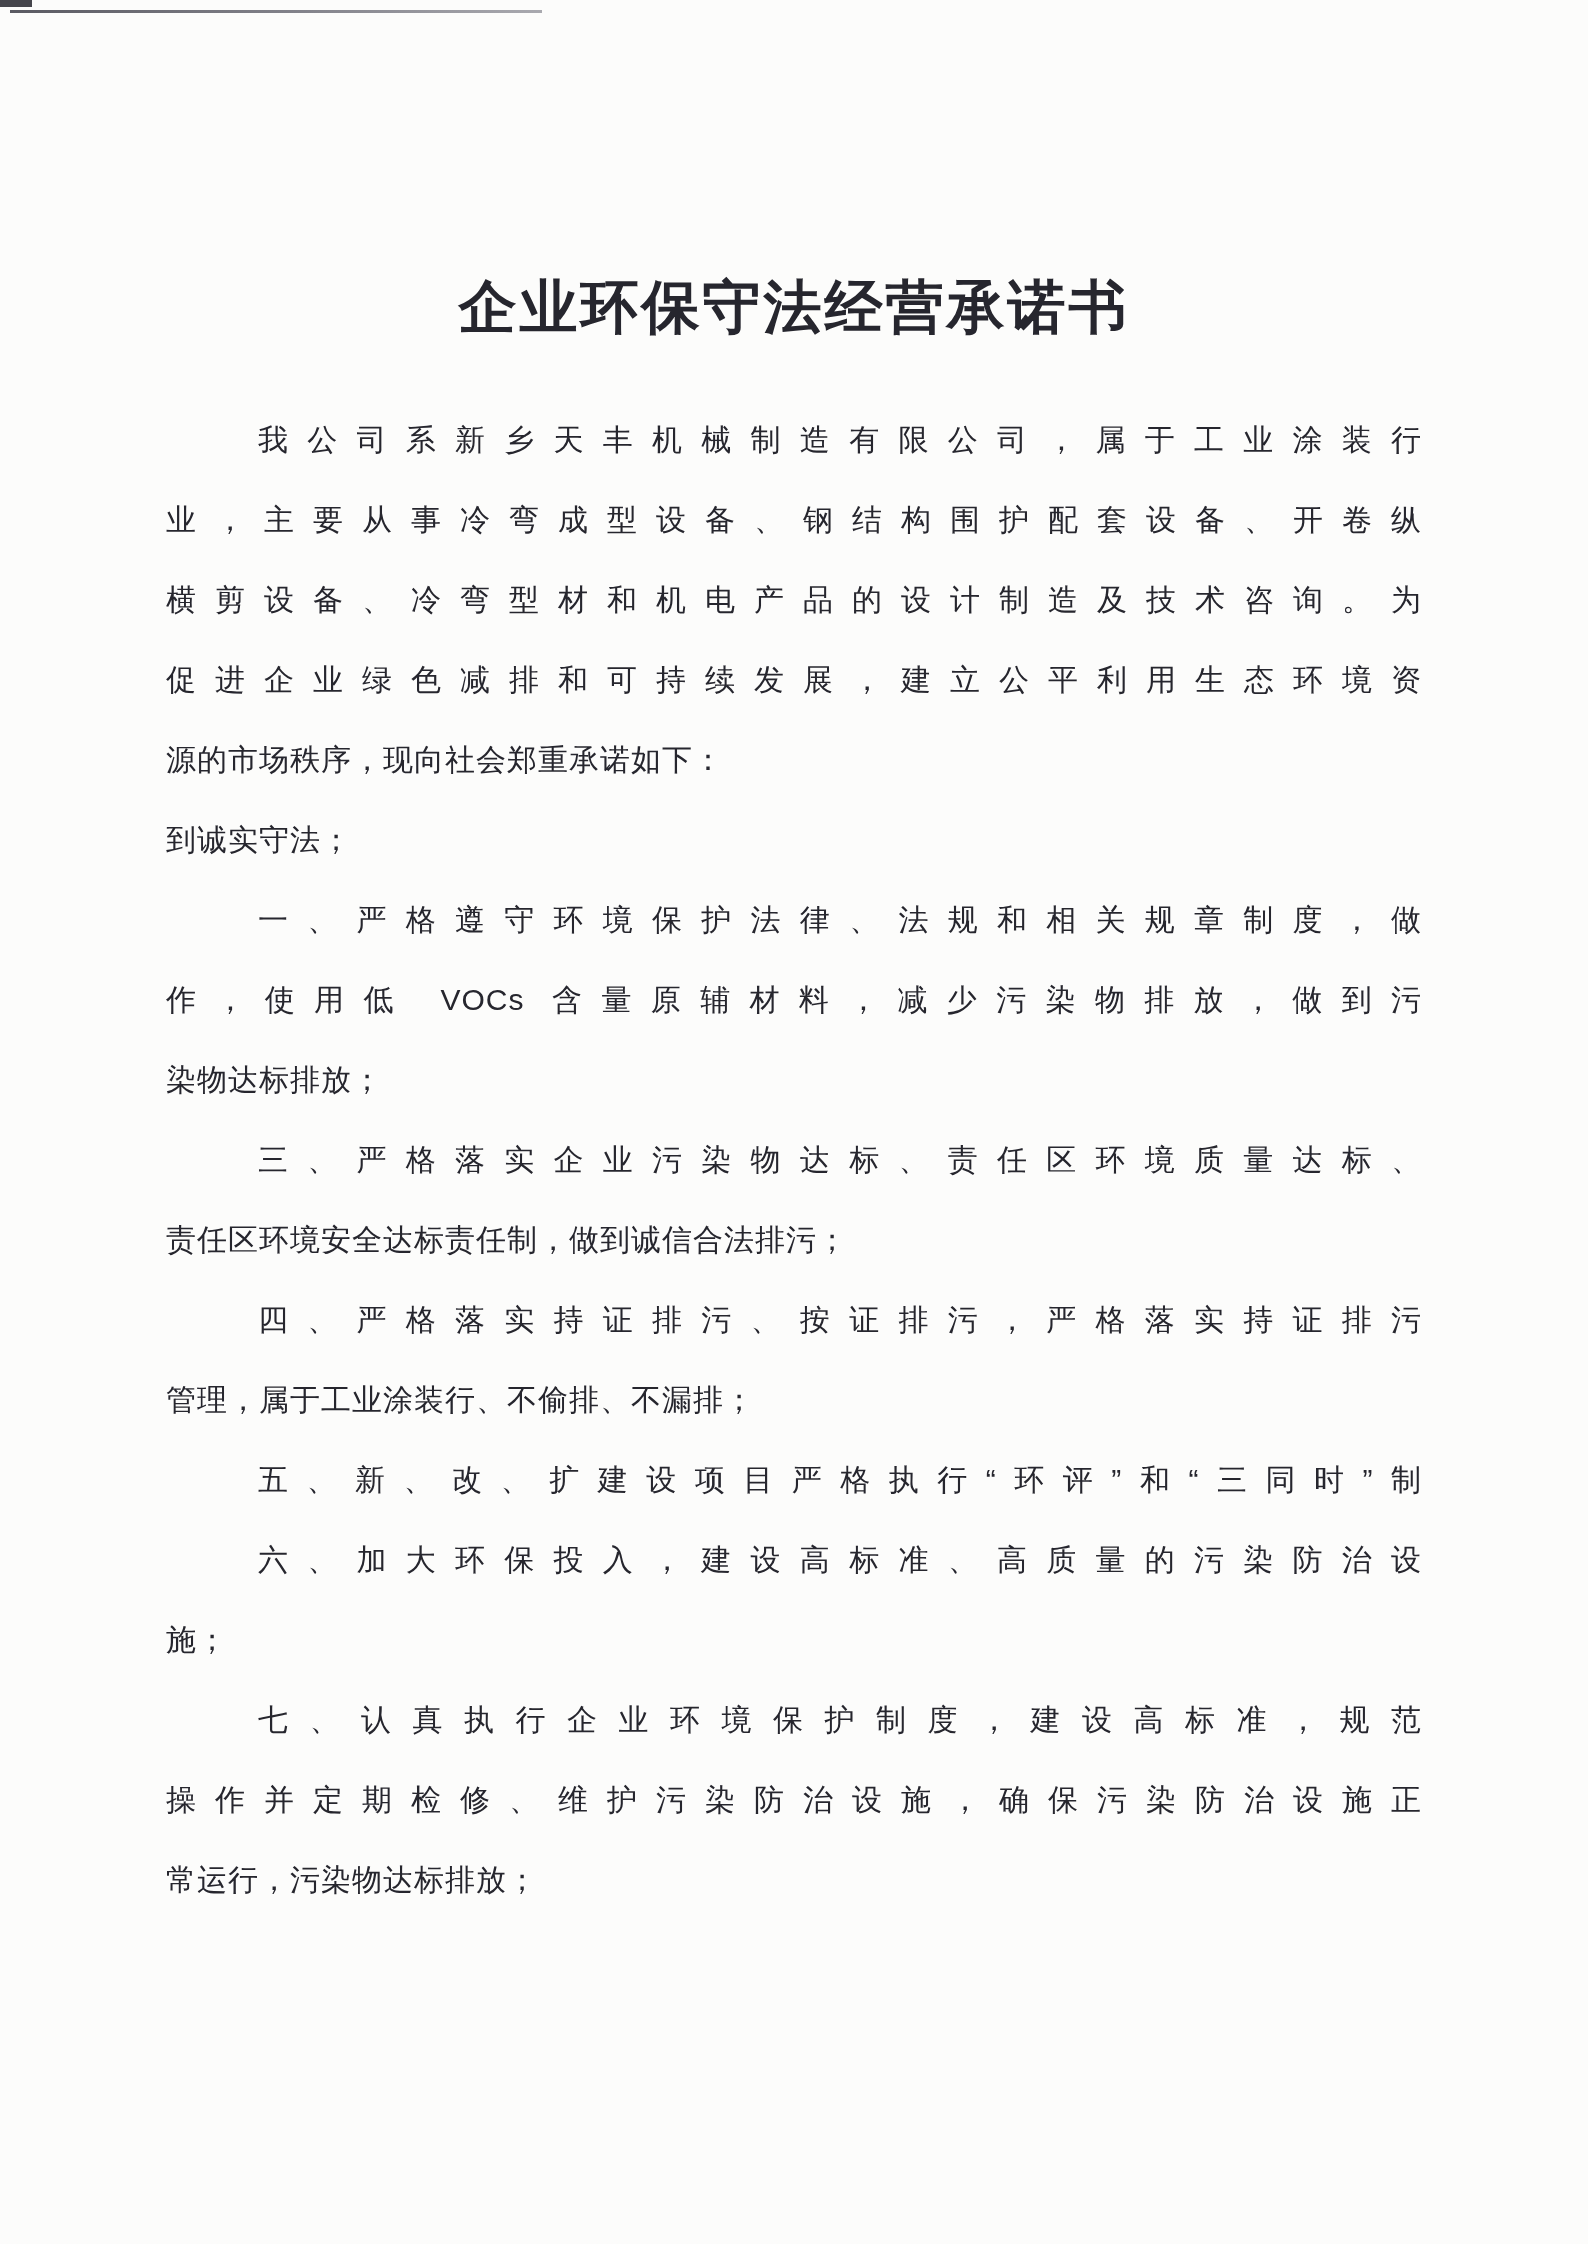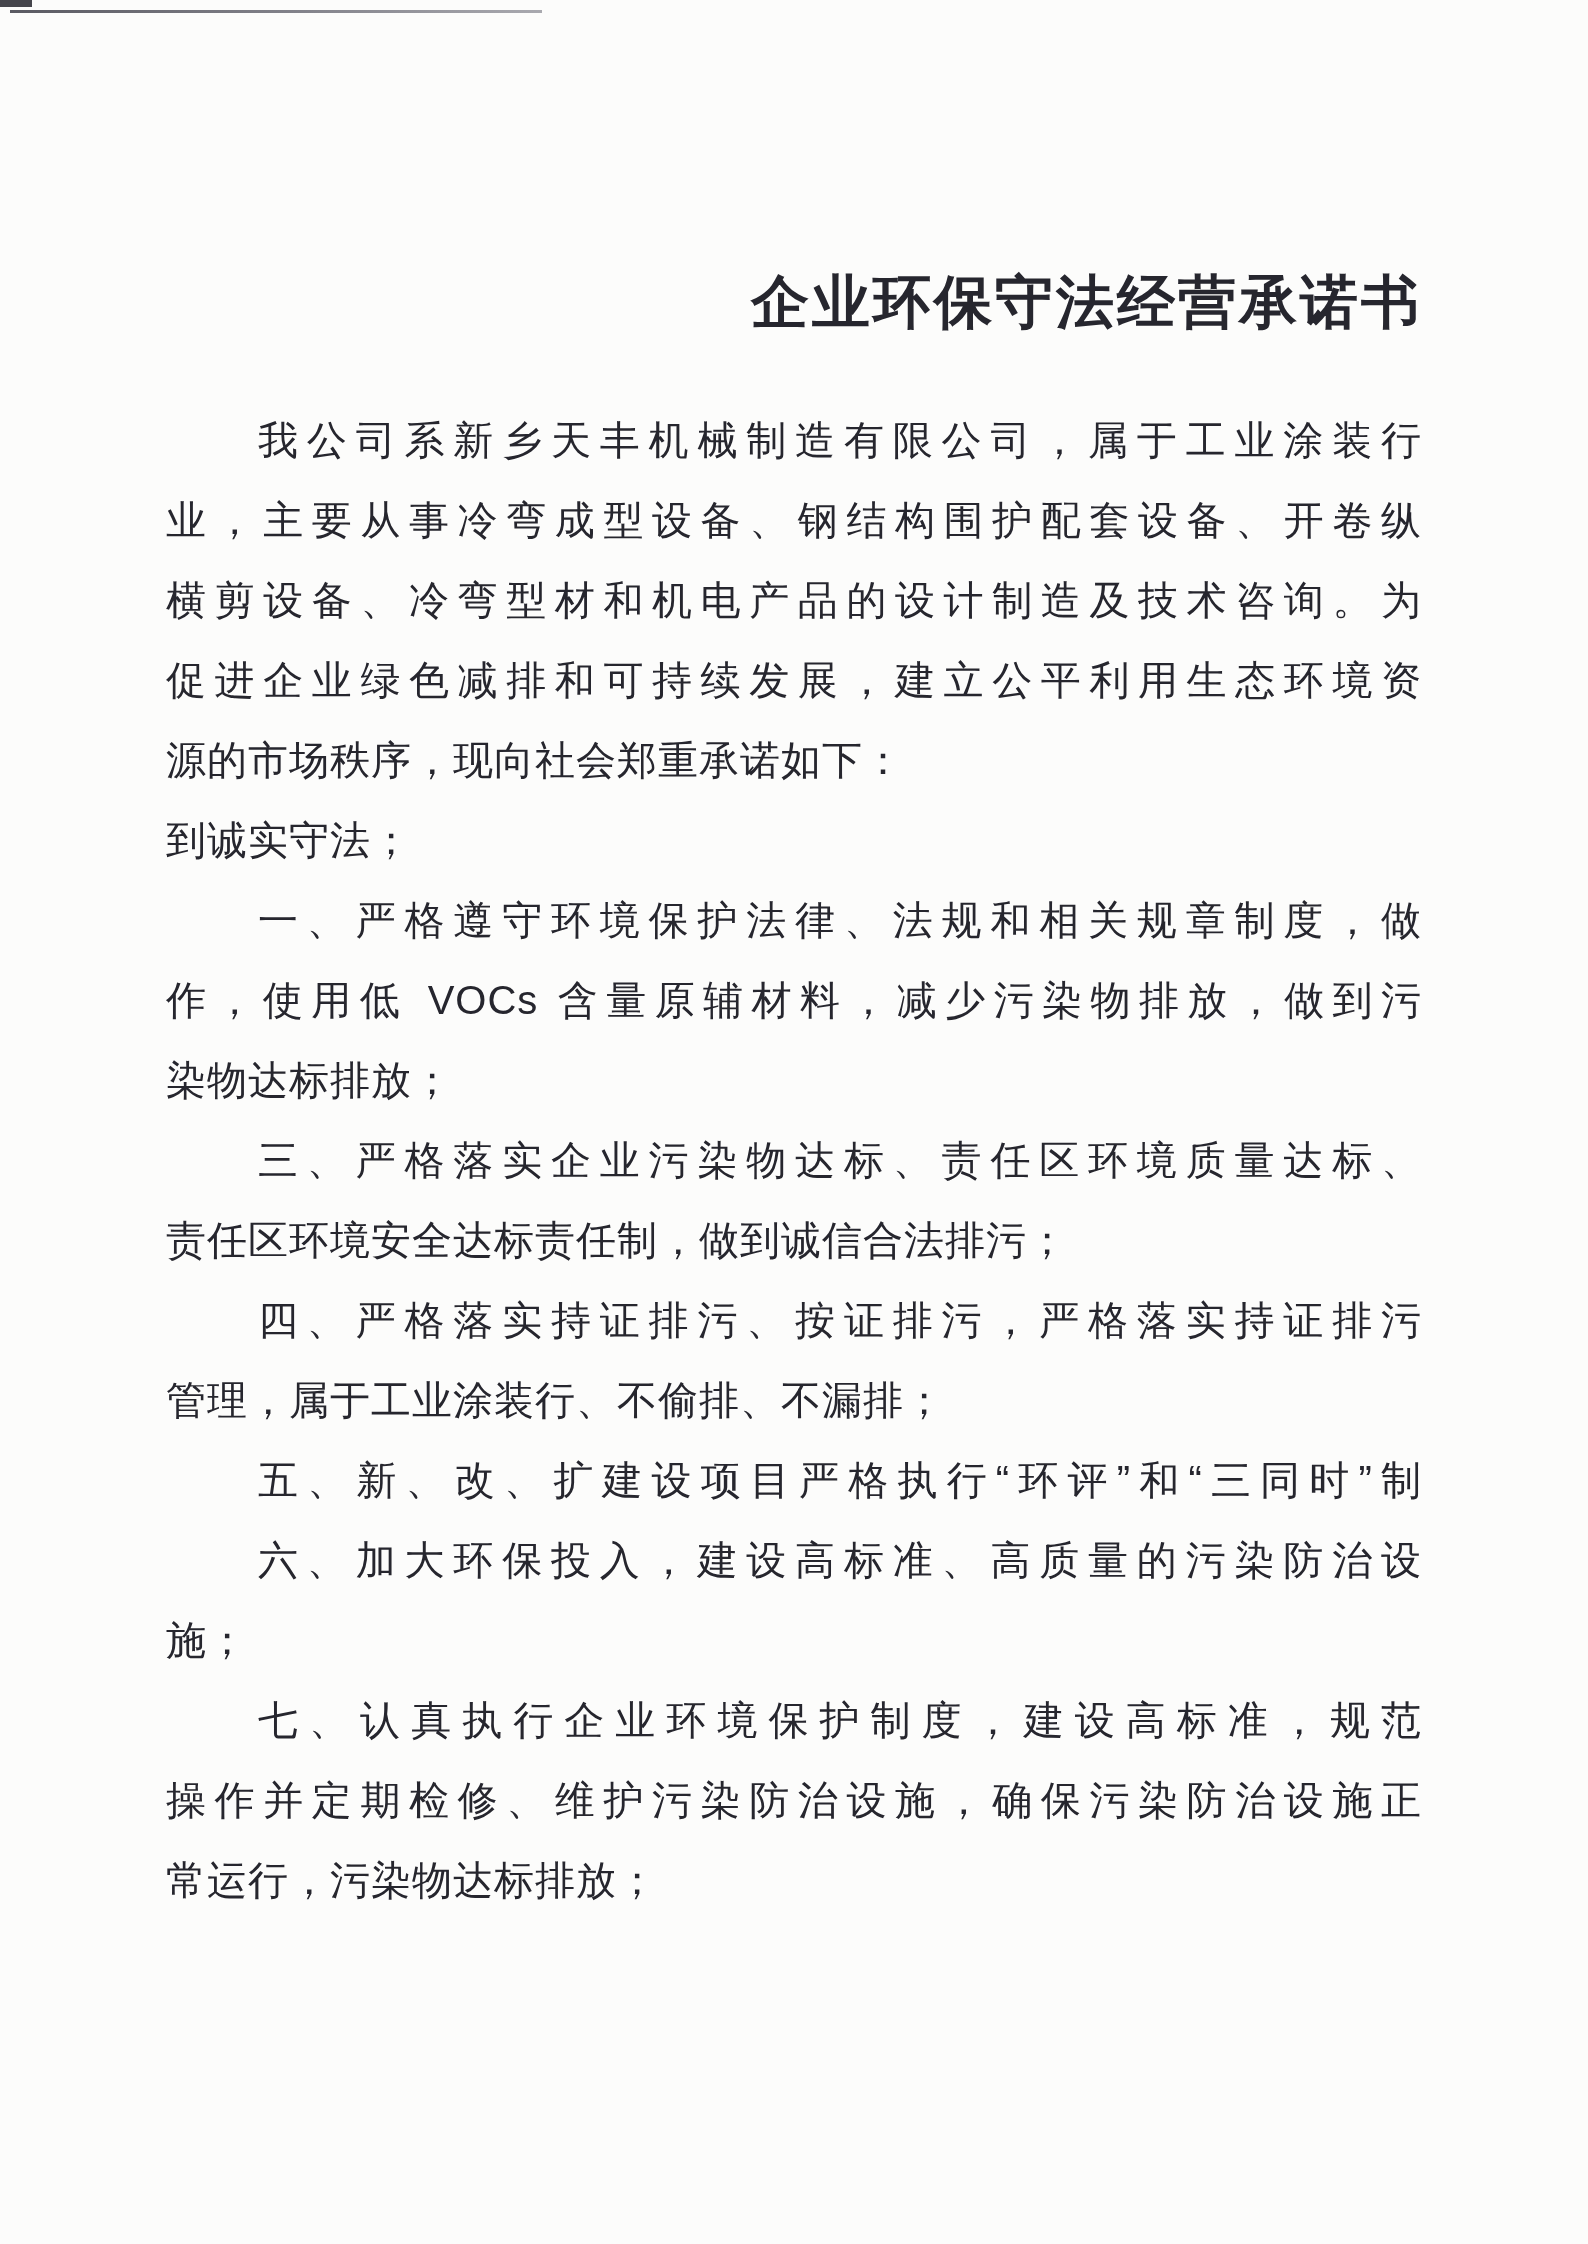--- a/index.html
+++ b/index.html
@@ -29,31 +29,30 @@
     position: absolute;
     top: 10px;
     left: 10px;
     width: 532px;
     height: 3px;
     background: linear-gradient(to right, #5a5a62, #83838b 55%, #a9a9af);
   }
   .doc-title {
     margin: 262px 166px 0 166px;
     width: 1256px;
-    text-align: right;
+    text-align: center;
     font-size: 58px;
     line-height: 90px;
     font-weight: 600;
     letter-spacing: 3px;
-    font-family: Liberation Mono, monospace;
   }
   .content {
     margin: 48px 120px 0 166px;
     width: 1256px;
-    font-size: 40px;
+    font-size: 30px;
     font-weight: 500;
   }
   .para { margin: 0; }
   .line {
     line-height: 80px;
     min-height: 80px;
     text-align: justify;
     text-align-last: left;
     letter-spacing: 1px;
   }

